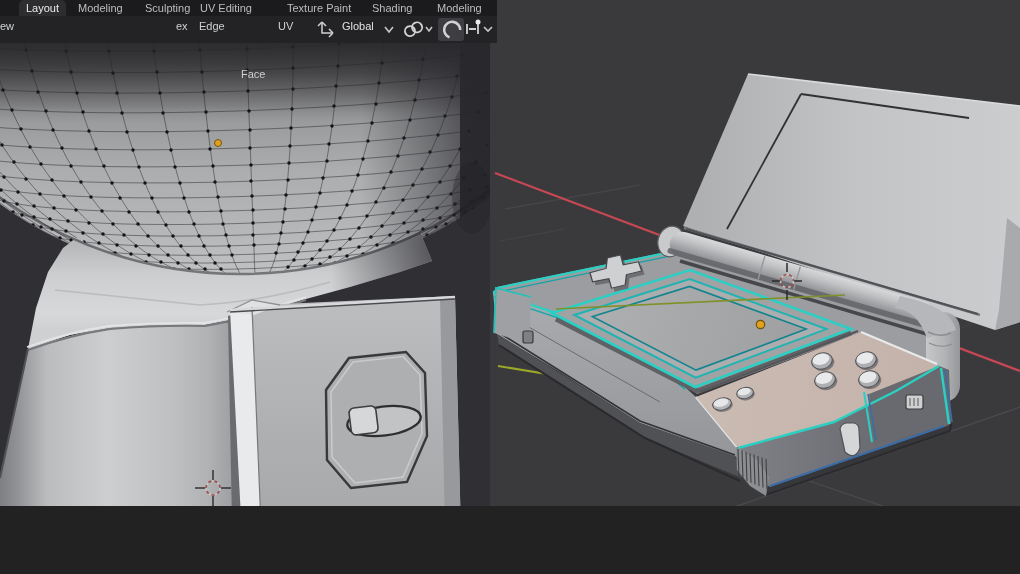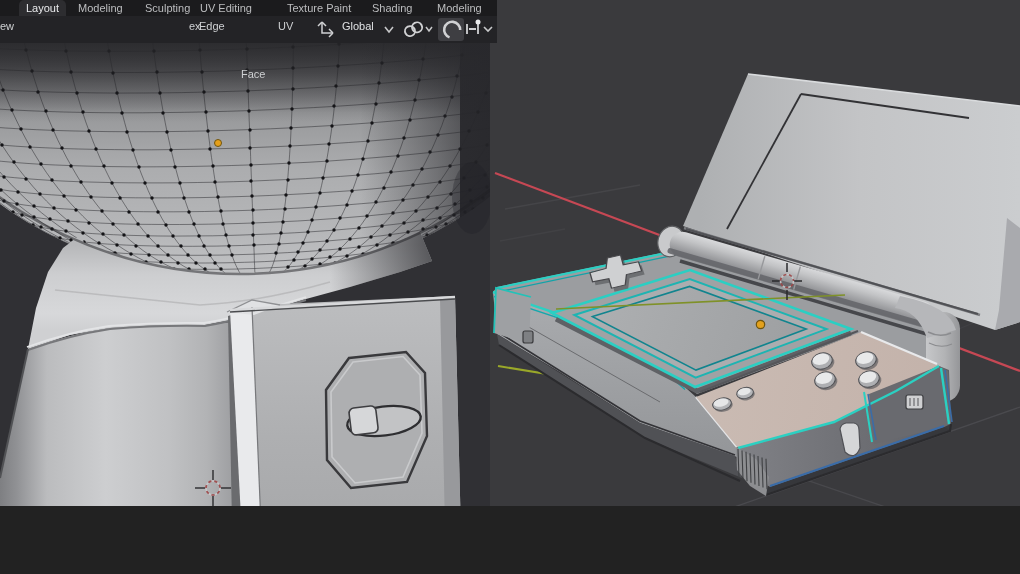--- a/index.html
+++ b/index.html
@@ -553,21 +553,21 @@
  <span class="tab tabact" style="left:19px;">Layout</span>
  <span class="tab" style="left:78px;">Modeling</span>
  <span class="tab" style="left:145px;">Sculpting</span>
  <span class="tab" style="left:200px;">UV Editing</span>
  <span class="tab" style="left:287px;">Texture Paint</span>
  <span class="tab" style="left:372px;">Shading</span>
  <span class="tab" style="left:437px;">Modeling</span>
 </div>
 <div id="hdr2">
  <span class="m2" style="left:0px;">ew</span>
- <span class="m2" style="left:181px;padding-left:8px;">ex</span>
+ <span class="m2" style="left:168px;padding-left:8px;">ex</span>
  <span class="m2" style="left:199px;">Edge</span>
  <span class="m2" style="left:241px;margin-top:48px;">Face</span>
  <span class="m2" style="left:278px;">UV</span>
  <span class="m2" style="left:342px;color:#dfe1e3;text-align:right;">Global</span>
  <svg width="180" height="27" style="position:absolute;left:316px;top:0;">
    <g stroke="#d0d1d3" stroke-width="1.5" fill="none">
      <path d="M6,6 L6,17 L17,17"></path>
           <path d="M6,6 L2,10 M6,6 L10,10"></path>
           <path d="M17,17 L13,13 M17,17 L13,21"></path>
    </g>

